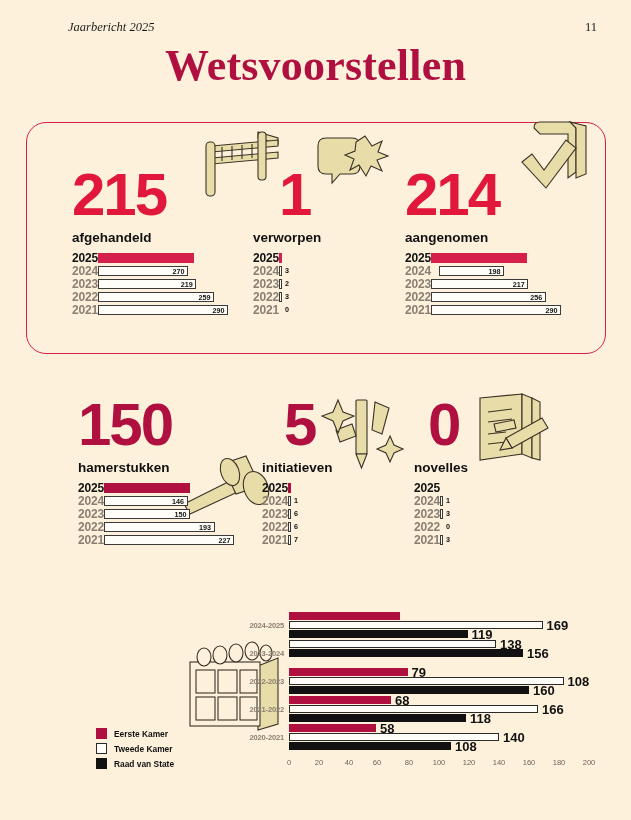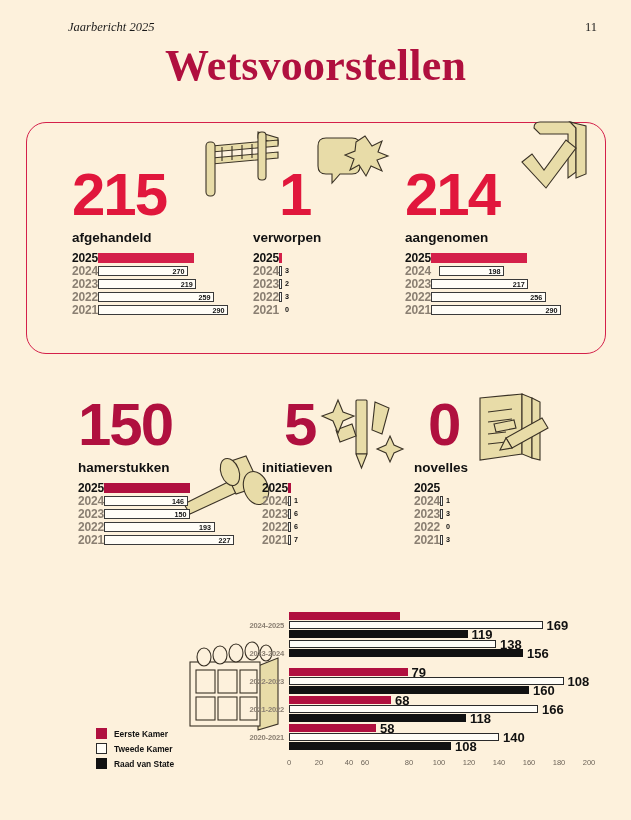--- a/index.html
+++ b/index.html
@@ -572,21 +572,21 @@
           <div class="gbar rvs">
             <div class="fill" style="width: 162px;"></div>
             <span class="glabel" style="left: 166px;">108</span>
           </div>
         </div>
       </div>
       <div class="axis">
         <span class="tick" style="left: 0px;">0</span>
         <span class="tick" style="left: 30px;">20</span>
         <span class="tick" style="left: 60px;">40</span>
-        <span class="tick" style="left: 76px;">60</span>
+        <span class="tick" style="left: 88px;">60</span>
         <span class="tick" style="left: 120px;">80</span>
         <span class="tick" style="left: 150px;">100</span>
         <span class="tick" style="left: 180px;">120</span>
         <span class="tick" style="left: 210px;">140</span>
         <span class="tick" style="left: 240px;">160</span>
         <span class="tick" style="left: 270px;">180</span>
         <span class="tick" style="left: 300px;">200</span>
       </div>
     </div>
 

